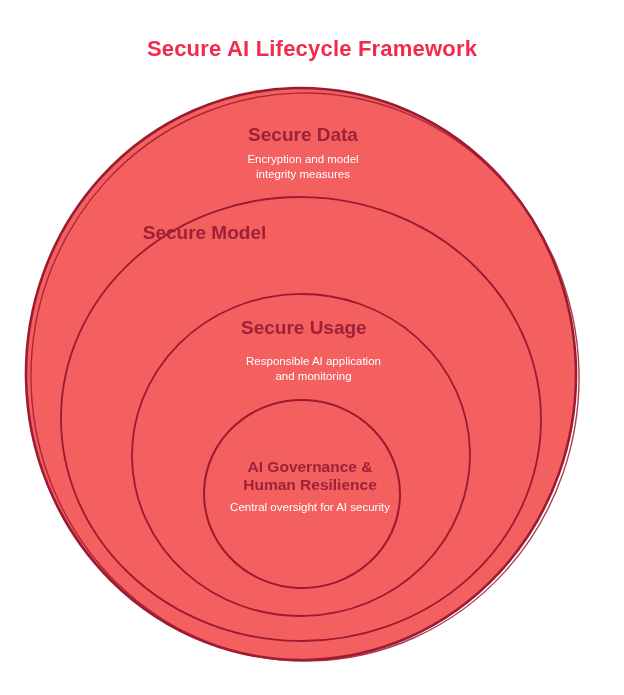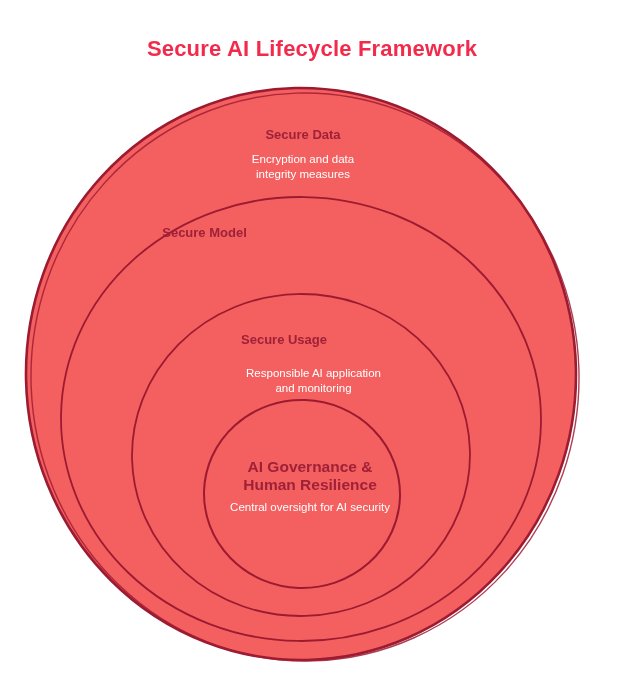--- a/index.html
+++ b/index.html
@@ -29,40 +29,40 @@
   }
   .venn-svg {
     position: absolute;
     top: 0;
     left: 0;
   }
   .label-block {
     position: absolute;
   }
   .ring-heading {
-    font-size: 13px;
+    font-size: 19px;
     font-weight: bold;
     color: #9E2138;
     line-height: 18px;
   }
   .ring-desc {
     font-size: 11.5px;
     color: #ffffff;
     line-height: 15px;
     text-align: center;
   }
   .label-secure-data { left: 233px; top: 126px; width: 140px; }
   .label-secure-data .ring-heading { text-align: center; }
   .label-secure-data .ring-desc { margin-top: 8px; }
 
   .label-secure-model { left: 137px; top: 224px; width: 135px; }
   .label-secure-model .ring-heading { text-align: center; }
   .label-secure-model .ring-desc { margin-top: 7px; }
 
-  .label-secure-usage { left: 241px; top: 331px; width: 145px; }
+  .label-secure-usage { left: 241px; top: 319px; width: 145px; }
   .label-secure-usage .ring-heading { text-align: left; }
   .label-secure-usage .ring-desc { margin-top: 17px; }
 
   .label-ai-governance { left: 230px; top: 458px; width: 160px; }
   .label-ai-governance .ring-heading {
     text-align: center;
     font-size: 15.5px;
     line-height: 18px;
   }
   .label-ai-governance .ring-desc { margin-top: 6px; text-align: center; }
@@ -82,21 +82,21 @@
 
     <ellipse cx="301" cy="419" rx="240" ry="222" fill="#F45F5F" stroke="#9C1B31" stroke-width="1.8" transform="rotate(1 301 419)"></ellipse>
 
     <ellipse cx="301" cy="455" rx="169" ry="161" fill="#F45F5F" stroke="#9C1B31" stroke-width="1.8" transform="rotate(-1.5 301 455)"></ellipse>
 
     <ellipse cx="302" cy="494" rx="98" ry="94" fill="#F45F5F" stroke="#9C1B31" stroke-width="2" transform="rotate(2 302 494)"></ellipse>
   </svg>
 
   <div class="label-block label-secure-data">
     <div class="ring-heading">Secure Data</div>
-    <div class="ring-desc">Encryption and data integrity measures</div>
+    <div class="ring-desc">Encryption and model integrity measures</div>
   </div>
 
   <div class="label-block label-secure-model">
     <div class="ring-heading">Secure Model</div>
   </div>
 
   <div class="label-block label-secure-usage">
     <div class="ring-heading">Secure Usage</div>
     <div class="ring-desc">Responsible AI application and monitoring</div>
   </div>

